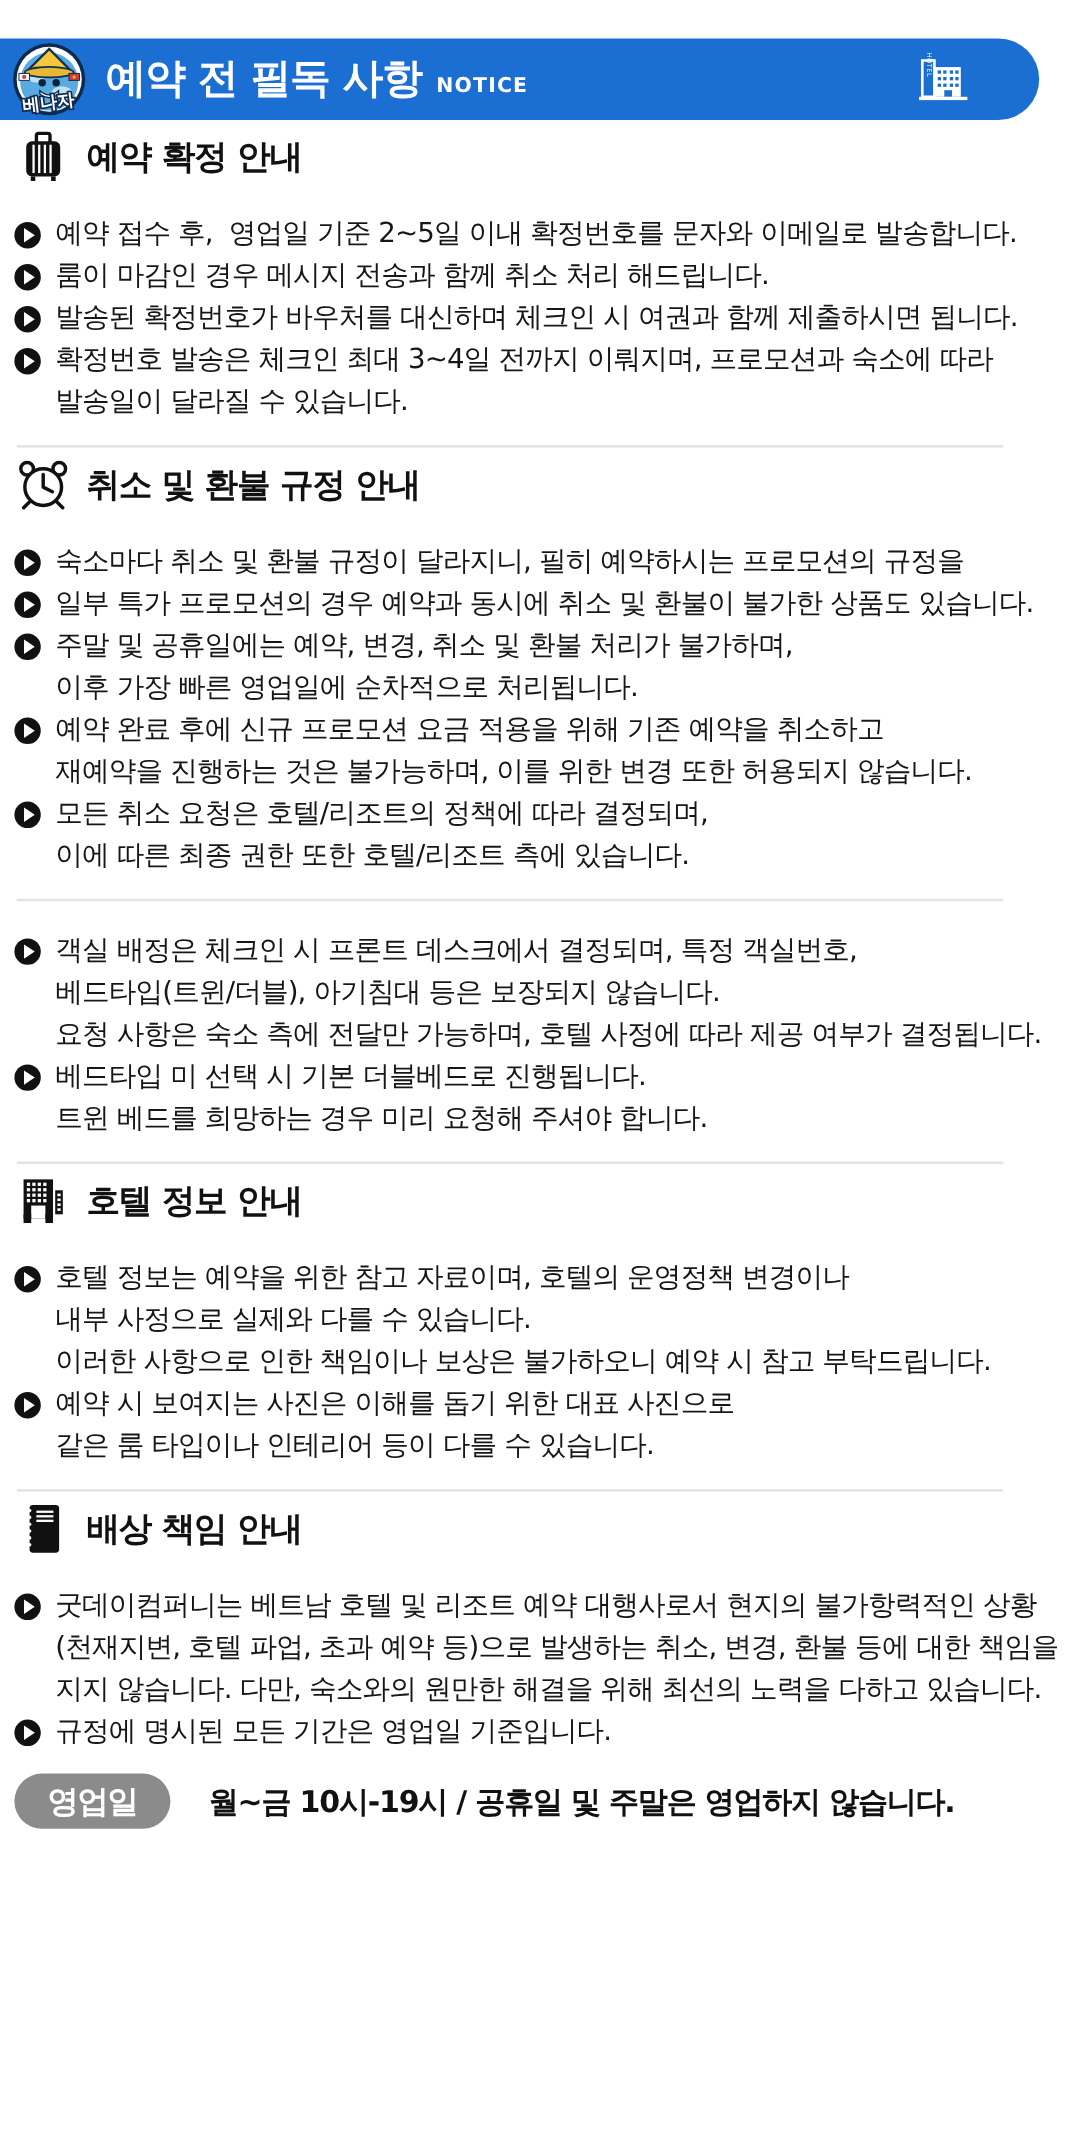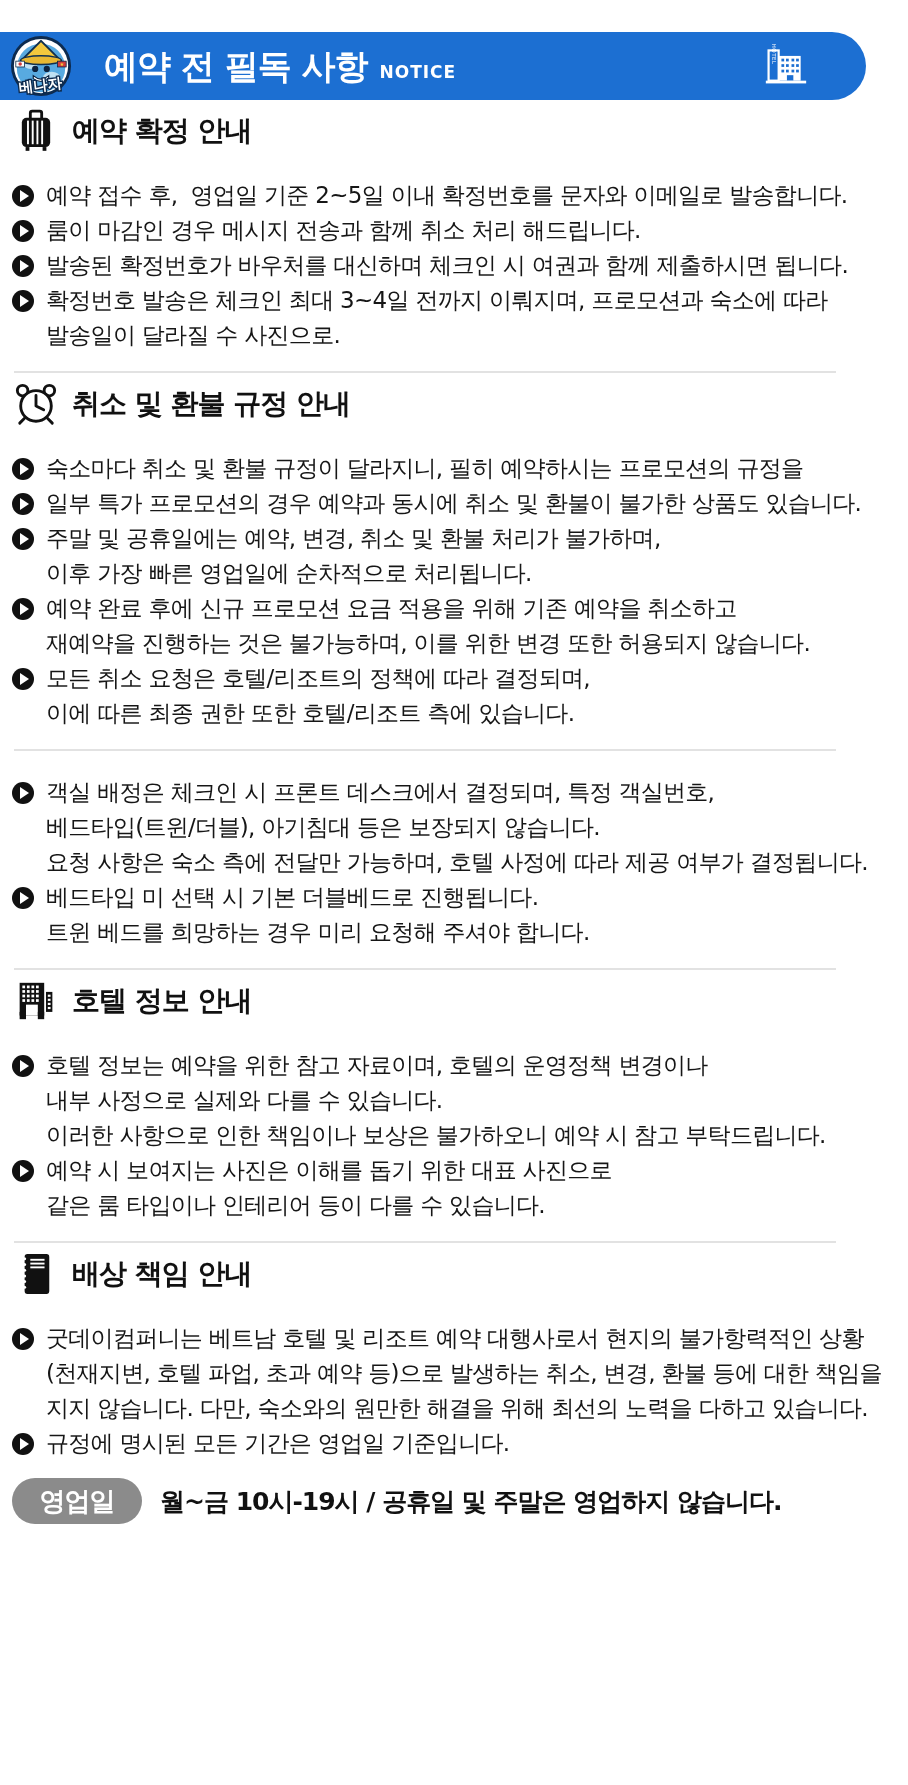--- a/index.html
+++ b/index.html
@@ -13,21 +13,21 @@
     color:var(--text);
   }
   
   .banner{
     margin-top:32px; width:866px; height:68px;
     background:var(--banner);
     border-radius:0 34px 34px 0;
     display:flex; align-items:center;
   }
   .logo{width:62px; height:62px; margin-left:10px; flex:none; display:block;}
-  .title-wrap{display:flex; align-items:baseline; gap:12px; margin-left:32px;}
+  .title-wrap{display:flex; align-items:baseline; gap:12px; margin-left:16px;}
   .page-title{
     color:#fff; font-size:34px; font-weight:800; letter-spacing:-1px; line-height:1;
   }
   .page-subtitle{
     color:#fff; font-size:17px; font-weight:600; letter-spacing:1px; line-height:1;
   }
   .hotel-icon{width:44px; height:44px; margin-left:auto; margin-right:58px; flex:none;}
   
   .content{padding:0 12px;}
   .sec-head{display:flex; align-items:center; gap:12px; margin-top:36px; height:46px;}
@@ -53,21 +53,21 @@
   .divider{height:2px; width:822px; margin-top:18px; margin-left:2px; background:var(--divider);}
   
   .foot{display:flex; align-items:center; margin-top:17px; padding:0 12px; height:46px;}
   .badge{
     display:inline-flex; align-items:center; justify-content:center;
     min-width:130px; height:46px; padding:0 26px;
     background:var(--badge); color:#fff; border-radius:23px;
     font-size:26px; font-weight:800; letter-spacing:-1px;
   }
   .foot-text{
-    margin-left:18px; font-size:25px; font-weight:800; letter-spacing:-1px; color:#111;
+    margin-left:32px; font-size:25px; font-weight:800; letter-spacing:-1px; color:#111;
     white-space:pre;
   }
 </style>
 </head>
 <body>
 
 <div class="page">
 
   <header class="banner">
     <span class="logo">
@@ -155,21 +155,21 @@
           <li>
             <span class="bullet"></span>
             <div class="lines">
               <div class="line">발송된 확정번호가 바우처를 대신하며 체크인 시 여권과 함께 제출하시면 됩니다.</div>
             </div>
           </li>
           <li>
             <span class="bullet"></span>
             <div class="lines">
               <div class="line">확정번호 발송은 체크인 최대 3~4일 전까지 이뤄지며, 프로모션과 숙소에 따라</div>
-              <div class="line">발송일이 달라질 수 사진으로.</div>
+              <div class="line">발송일이 달라질 수 있습니다.</div>
             </div>
           </li>
         </ul>
       </section>
       <div class="divider"></div>
       <section>
         <div class="sec-head">
           <span class="sec-icon">
             <svg viewBox="0 0 46 46" width="44" height="44">
               <circle cx="9" cy="9" r="5.5" fill="#fff" stroke="#111" stroke-width="3"></circle>

